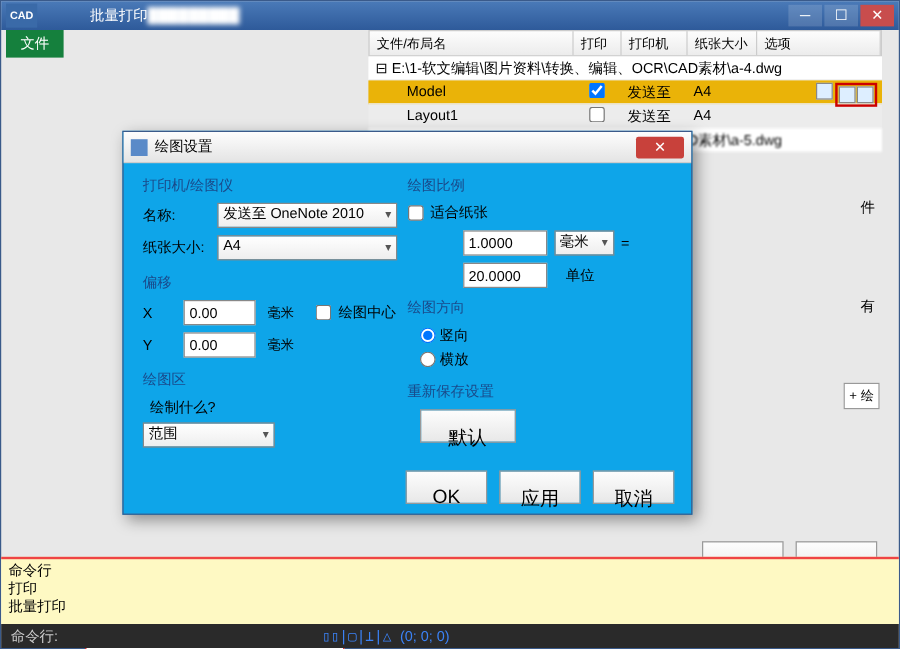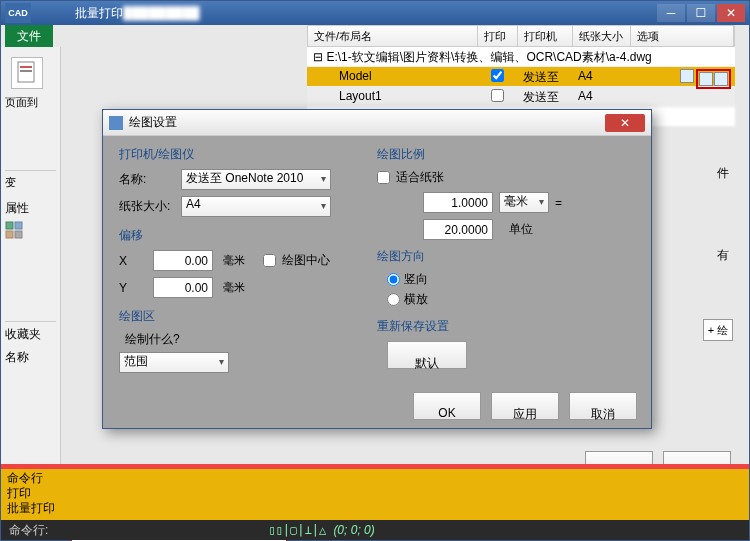--- a/index.html
+++ b/index.html
@@ -27,49 +27,49 @@
 .table-row { display: flex; border-bottom: 1px solid #eee; height: 20px; align-items: flex-start; font-size: 11px; }
 .table-row.group { background: #fff; font-weight: normal; }
 .table-row.selected { background: #eab308; }
 .td { padding: 2px 6px; }
 .td1 { width: 170px; padding-left: 18px; } .td1.indent { padding-left: 32px; }
 .td2 { width: 40px; text-align: center; } .td3 { width: 55px; } .td4 { width: 58px; } .td5 { flex: 1; display: flex; gap: 2px; justify-content: flex-end; padding-right: 4px; }
 .mini-icon { width: 14px; height: 14px; border: 1px solid #888; background: #def; }
 .highlight-box { border: 2px solid #c00; padding: 1px; display: flex; gap: 1px; }
 .checkbox-row { display: flex; align-items: center; gap: 4px; font-size: 11px; margin: 20px 8px; justify-content: center; }
 
-.btn { min-width: 68px; height: 23px; border: 1px solid #999; background: linear-gradient(#fdfdfd,#e8e8e8); cursor: pointer; padding: 13px 10px; font-size: 12px; }
-
-
-.dialog { position: absolute; top: 108px; left: 101px; width: 550px; height: 320px; background: #a3a3a3; border: 1px solid #3a5a8a; box-shadow: 4px 4px 12px rgba(0,0,0,0.4); z-index: 100; }
+.btn { min-width: 68px; height: 23px; border: 1px solid #999; background: linear-gradient(#fdfdfd,#e8e8e8); cursor: pointer; padding: 13px 10px; font-size: 16px; }
+
+
+.dialog { position: absolute; top: 108px; left: 101px; width: 475px; height: 320px; background: #0ea5e9; border: 1px solid #3a5a8a; box-shadow: 4px 4px 12px rgba(0,0,0,0.4); z-index: 100; }
 .dlg-title { height: 26px; background: linear-gradient(#fdfdfd,#e4e4e4); border-bottom: 1px solid #ccc; display: flex; align-items: center; padding: 0 6px; }
 .dlg-title .icon { width: 14px; height: 14px; margin-right: 6px; background: #5a8ac8; }
 .dlg-title .spacer { flex: 1; }
 .dlg-close { width: 40px; height: 18px; background: #c8413b; color: #fff; display: flex; align-items: center; justify-content: center; cursor: pointer; border-radius: 2px; }
 
 .dlg-body { padding: 10px 16px; display: flex; }
 .dlg-col { flex: 1; }
 .group-label { font-size: 12px; color: #1a4a8a; margin-bottom: 6px; }
 .form-row { display: flex; align-items: center; margin-bottom: 6px; gap: 6px; }
 .form-row label { width: 56px; font-size: 12px; }
 .form-row .short-label { width: 28px; }
 .select, .text-input { height: 21px; border: 1px solid #888; background: #fff; padding: 0 4px; font-size: 12px; }
 .select { width: 150px; background: linear-gradient(#fff,#eee); position: relative; }
 .select::after { content: "▾"; position: absolute; right: 4px; top: 3px; font-size: 10px; color: #555; }
-.text-input { width: 60px; text-align: right; }
+.text-input { width: 60px; text-align: left; }
 .unit { font-size: 11px; margin-left: 4px; }
 .radio-row { display: flex; align-items: center; gap: 4px; margin: 3px 0 3px 10px; font-size: 12px; }
 input[type=radio], input[type=checkbox] { margin: 0; }
 
 .dlg-buttons { position: absolute; bottom: 8px; right: 14px; display: flex; gap: 10px; }
 
 .statusbar { position: absolute; bottom: 0; left: 0; right: 0; height: 20px; background: #2a2a2a; color: #aaa; display: flex; align-items: center; padding: 0 8px; font-size: 11px; }
 .statusbar .label { color: #ccc; margin-right: 20px; }
-.statusbar .tools { margin-left: 200px; font-family: monospace; color: #86efac; font-style: italic; }
-.cmd-line { position: absolute; bottom: 20px; left: 0; right: 0; height: 56px; background: #eab308; border-top: 5px solid #ef4444; padding: 2px 6px; font-size: 11px; line-height: 15px; }
+.statusbar .tools { margin-left: 200px; font-family: monospace; color: #3b82f6; }
+.cmd-line { position: absolute; bottom: 20px; left: 0; right: 0; height: 56px; background: #fef9c3; border-top: 2px solid #ef4444; padding: 2px 6px; font-size: 11px; line-height: 15px; }
 
 svg { display: block; }
 </style>
 </head>
 <body>
 
 <div class="app-window">
   <div class="titlebar">
     <div class="logo">CAD</div>
     <div style="margin-left:28px;font-size:12px">批量打印</div>
@@ -78,44 +78,20 @@
       <div class="win-btn">─</div>
       <div class="win-btn">☐</div>
       <div class="win-btn close">✕</div>
     </div>
   </div>
 
   <div style="position:absolute;top:24px;left:4px">
     <div style="background:#15803d;color:#fff;padding:3px 12px">文件</div>
   </div>
 
-  <div class="side-panel" style="position:absolute;top:46px;left:0;bottom:76px">
-    <div style="width:32px;height:32px;border:1px solid #bbb;background:#fff;margin:6px">
-      <svg width="30" height="30">
-          <rect x="6" y="4" width="16" height="20" fill="#fff" stroke="#888"></rect>
-          <rect x="8" y="8" width="12" height="2" fill="#c55"></rect>
-          <rect x="8" y="12" width="12" height="2" fill="#888"></rect>
-        </svg>
-    </div>
-    <div class="section">页面到</div>
-    <hr>
-    <div class="section" style="margin-bottom:10px">变</div>
-    <div>属性</div>
-    <div style="width:20px;height:20px;margin-top:4px">
-      <svg width="18" height="18">
-          <rect x="1" y="1" width="7" height="7" fill="#6a8" stroke="#486"></rect>
-          <rect x="10" y="1" width="7" height="7" fill="#8ac" stroke="#68a"></rect>
-          <rect x="1" y="10" width="7" height="7" fill="#ca8" stroke="#a86"></rect>
-          <rect x="10" y="10" width="7" height="7" fill="#aaa" stroke="#888"></rect>
-        </svg>
-    </div>
-    <hr style="margin-top:80px">
-    <div>收藏夹</div>
-    <div style="margin-top:6px">名称</div>
-  </div>
 
   <div class="batch-window" style="position:absolute;top:24px;left:60px;width:680px;height:460px;border:none;background:transparent">
     <div style="position:absolute;top:0;left:246px;right:6px">
       <div class="table-header">
         <div class="th th1">文件/布局名</div>
         <div class="th th2">打印</div>
         <div class="th th3">打印机</div>
         <div class="th th4">纸张大小</div>
         <div class="th th5">选项</div>
       </div>

